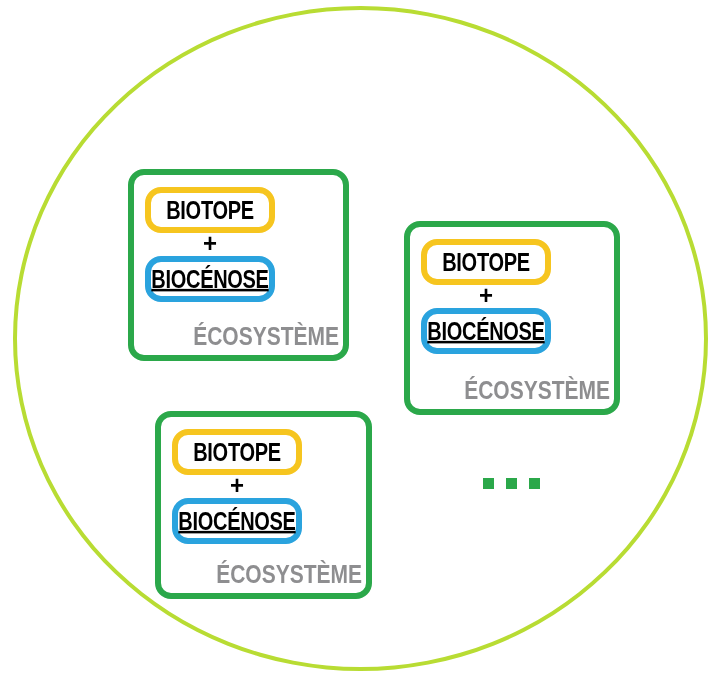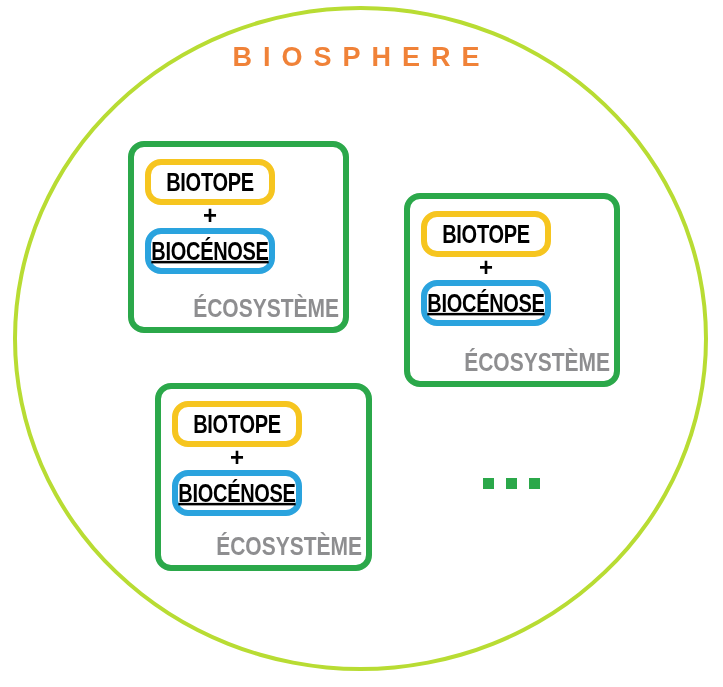--- a/index.html
+++ b/index.html
@@ -36,20 +36,21 @@
     font-weight: bold;
     letter-spacing: 11px;
     white-space: nowrap;
   }
   .ecosystem {
     position: absolute;
     border: 6px solid var(--box, #2BA84A);
     border-radius: 16px;
     background: #ffffff;
     box-sizing: border-box;
+    margin-top: 28px;
   }
   #eco1 { left: 128px; top: 141px; width: 221px; height: 192px; }
   #eco2 { left: 404px; top: 193px; width: 216px; height: 194px; }
   #eco3 { left: 155px; top: 383px; width: 217px; height: 188px; }
   .pill {
     position: absolute;
     left: 11px;
     width: 130px;
     height: 46px;
     border: 6px solid;
@@ -105,21 +106,20 @@
     background: var(--box, #2BA84A);
   }
 </style>
 </head>
 <body>
 
 <div id="canvas">
 
   <div class="circle"></div>
 
-  <div class="title">BIOSPHERE</div>
 
   <div class="ecosystem" id="eco1">
     <div class="pill pill-biotope">
       <span>BIOTOPE</span>
     </div>
     <div class="plus">+</div>
     <div class="pill pill-biocenose">
       <span>BIOCÉNOSE</span>
     </div>
     <div class="eco-label">ÉCOSYSTÈME</div>

